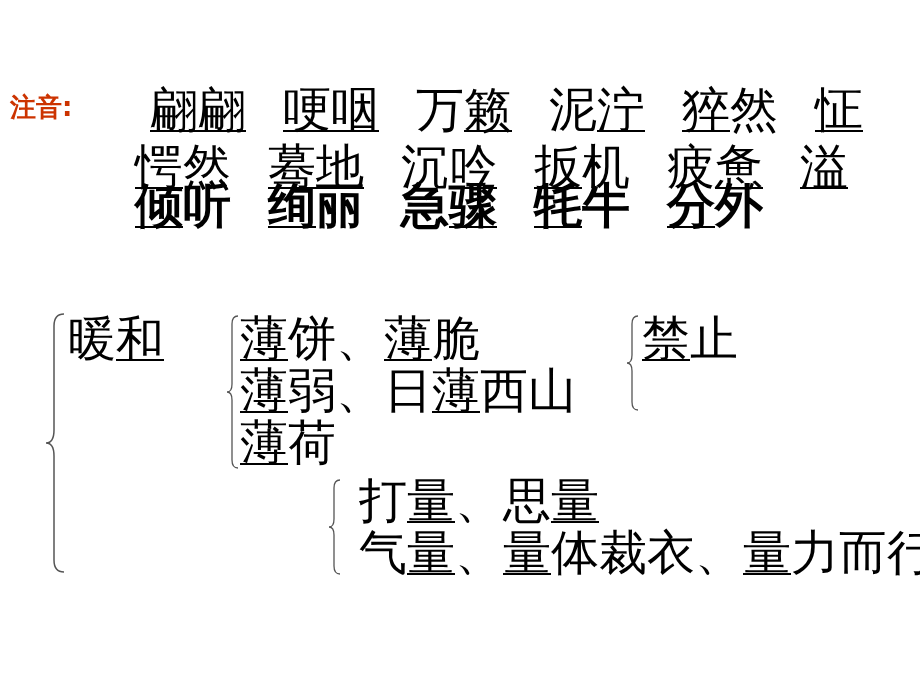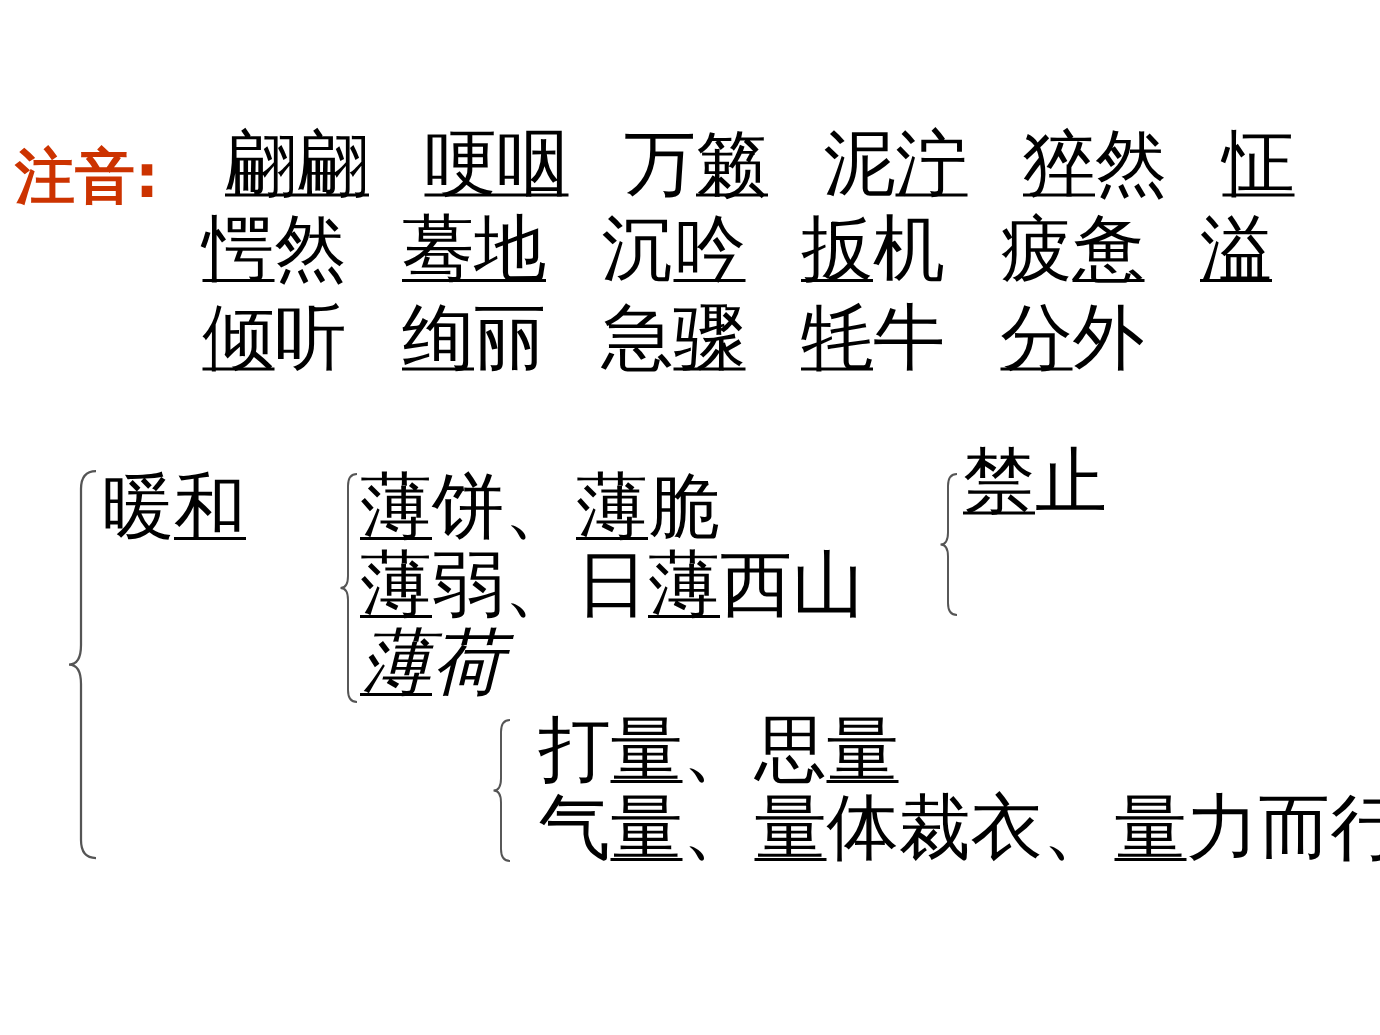--- a/index.html
+++ b/index.html
@@ -3,57 +3,57 @@
 <meta charset="utf-8">
 <style>
   html, body { margin: 0; padding: 0; }
   body {
     width: 920px; height: 690px; background: #ffffff; position: relative; overflow: hidden;
     font-family: "DejaVu Serif", "Liberation Serif", serif; color: #000;
   }
   .abs { position: absolute; white-space: nowrap; }
   .label {
     color: #cc3300; font-family: "DejaVu Sans", "Liberation Sans", sans-serif;
-    font-weight: bold; font-size: 40px; left: 10px; top: 90px;
+    font-weight: bold; font-size: 26px; left: 10px; top: 90px;
   }
   .row { font-size: 48px; line-height: 42px; }
   .word { display: inline-block; margin-right: 37px; }
   .word span { display: inline-block; }
   .u { text-decoration: underline; text-decoration-thickness: 2px; text-underline-offset: 4px; }
   .brace { position: absolute; }
 </style>
 </head>
 <body>
 
 <div class="abs label">注音:</div>
 
 <div class="abs row" style="left:150px; top:88px;" id="prow0"><span class="word"><span class="u">翩翩</span></span><span class="word"><span class="u">哽咽</span></span><span class="word"><span>万</span><span class="u">籁</span></span><span class="word"><span>泥</span><span class="u">泞</span></span><span class="word"><span class="u">猝</span><span>然</span></span><span class="word"><span class="u">怔</span></span></div>
 <div class="abs row" style="left:135px; top:145px;" id="prow1"><span class="word"><span class="u">愕</span><span>然</span></span><span class="word"><span class="u">蓦地</span></span><span class="word"><span>沉</span><span class="u">吟</span></span><span class="word"><span class="u">扳</span><span>机</span></span><span class="word"><span>疲</span><span class="u">惫</span></span><span class="word"><span class="u">溢</span></span></div>
-<div class="abs row" style="left:135px; top:204px;" id="prow2"><span class="word"><span class="u">倾</span><span>听</span></span><span class="word"><span class="u">绚</span><span>丽</span></span><span class="word"><span>急</span><span class="u">骤</span></span><span class="word"><span class="u">牦</span><span>牛</span></span><span class="word"><span class="u">分</span><span>外</span></span></div>
+<div class="abs row" style="left:135px; top:184px;font-weight:bold;" id="prow2"><span class="word"><span class="u">倾</span><span>听</span></span><span class="word"><span class="u">绚</span><span>丽</span></span><span class="word"><span>急</span><span class="u">骤</span></span><span class="word"><span class="u">牦</span><span>牛</span></span><span class="word"><span class="u">分</span><span>外</span></span></div>
 
 <svg class="brace" style="left:44px; top:312px;" width="22" height="262">
   <path d="M20 2 Q10 2 10 14 L10 118 Q10 131 2 131 Q10 131 10 144 L10 248 Q10 260 20 260" fill="none" stroke="#555" stroke-width="1.5"></path>
 </svg>
 <div class="abs" style="left:68px; top:312px;" id="hegroup">
     <div class="row" style="line-height: 52px;"><span>暖</span><span class="u">和</span></div>
   </div>
 
 <svg class="brace" style="left:226px; top:314px;" width="14" height="156">
   <path d="M12 2 Q6 2 6 10 L6 70 Q6 78 1 78 Q6 78 6 86 L6 146 Q6 154 12 154" fill="none" stroke="#555" stroke-width="1.3"></path>
 </svg>
 <div class="abs" style="left:240px; top:312px;" id="baogroup">
     <div class="row" style="line-height: 52px;"><span class="u">薄</span><span>饼、</span><span class="u">薄</span><span>脆</span></div>
     <div class="row" style="line-height: 52px;"><span class="u">薄</span><span>弱、日</span><span class="u">薄</span><span>西山</span></div>
-    <div class="row" style="line-height: 52px; font-style: italic;"><span class="u">薄</span><span>荷</span></div>
+    <div class="row" style="line-height: 52px;"><span class="u">薄</span><span>荷</span></div>
   </div>
 
 <svg class="brace" style="left:626px; top:314px;" width="14" height="98">
   <path d="M12 2 Q6 2 6 10 L6 41 Q6 49 1 49 Q6 49 6 57 L6 88 Q6 96 12 96" fill="none" stroke="#555" stroke-width="1.3"></path>
 </svg>
-<div class="abs" style="left:642px; top:295px;" id="jingroup">
+<div class="abs" style="left:642px; top:312px;" id="jingroup">
     <div class="row" style="line-height: 52px;"><span class="u">禁</span><span>止</span></div>
   </div>
 
 <svg class="brace" style="left:328px; top:478px;" width="14" height="98">
   <path d="M12 2 Q6 2 6 10 L6 41 Q6 49 1 49 Q6 49 6 57 L6 88 Q6 96 12 96" fill="none" stroke="#555" stroke-width="1.3"></path>
 </svg>
 <div class="abs" style="left:359px; top:474px;" id="lianggroup">
     <div class="row" style="line-height: 52px;"><span>打</span><span class="u">量</span><span>、思</span><span class="u">量</span></div>
     <div class="row" style="line-height: 52px;"><span>气</span><span class="u">量</span><span>、</span><span class="u">量</span><span>体裁衣、</span><span class="u">量</span><span>力而行</span></div>
   </div>

